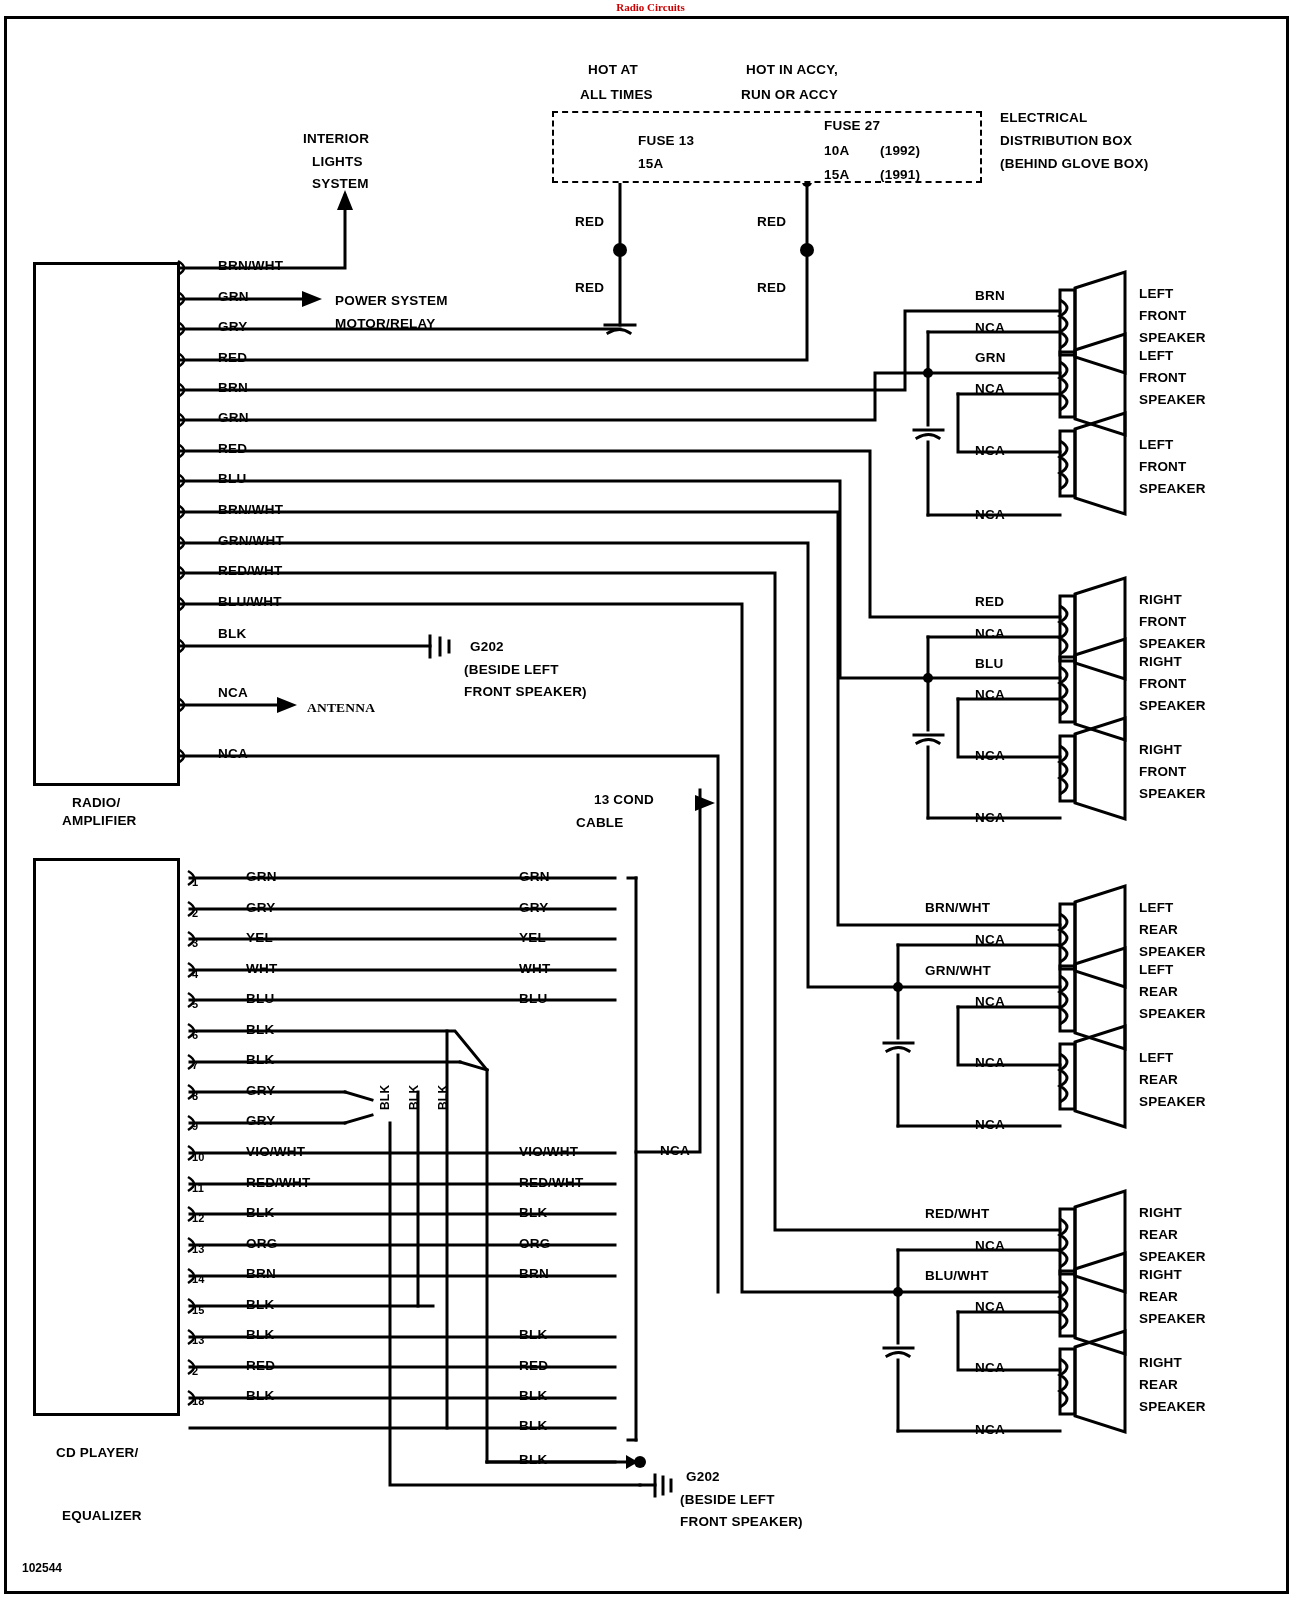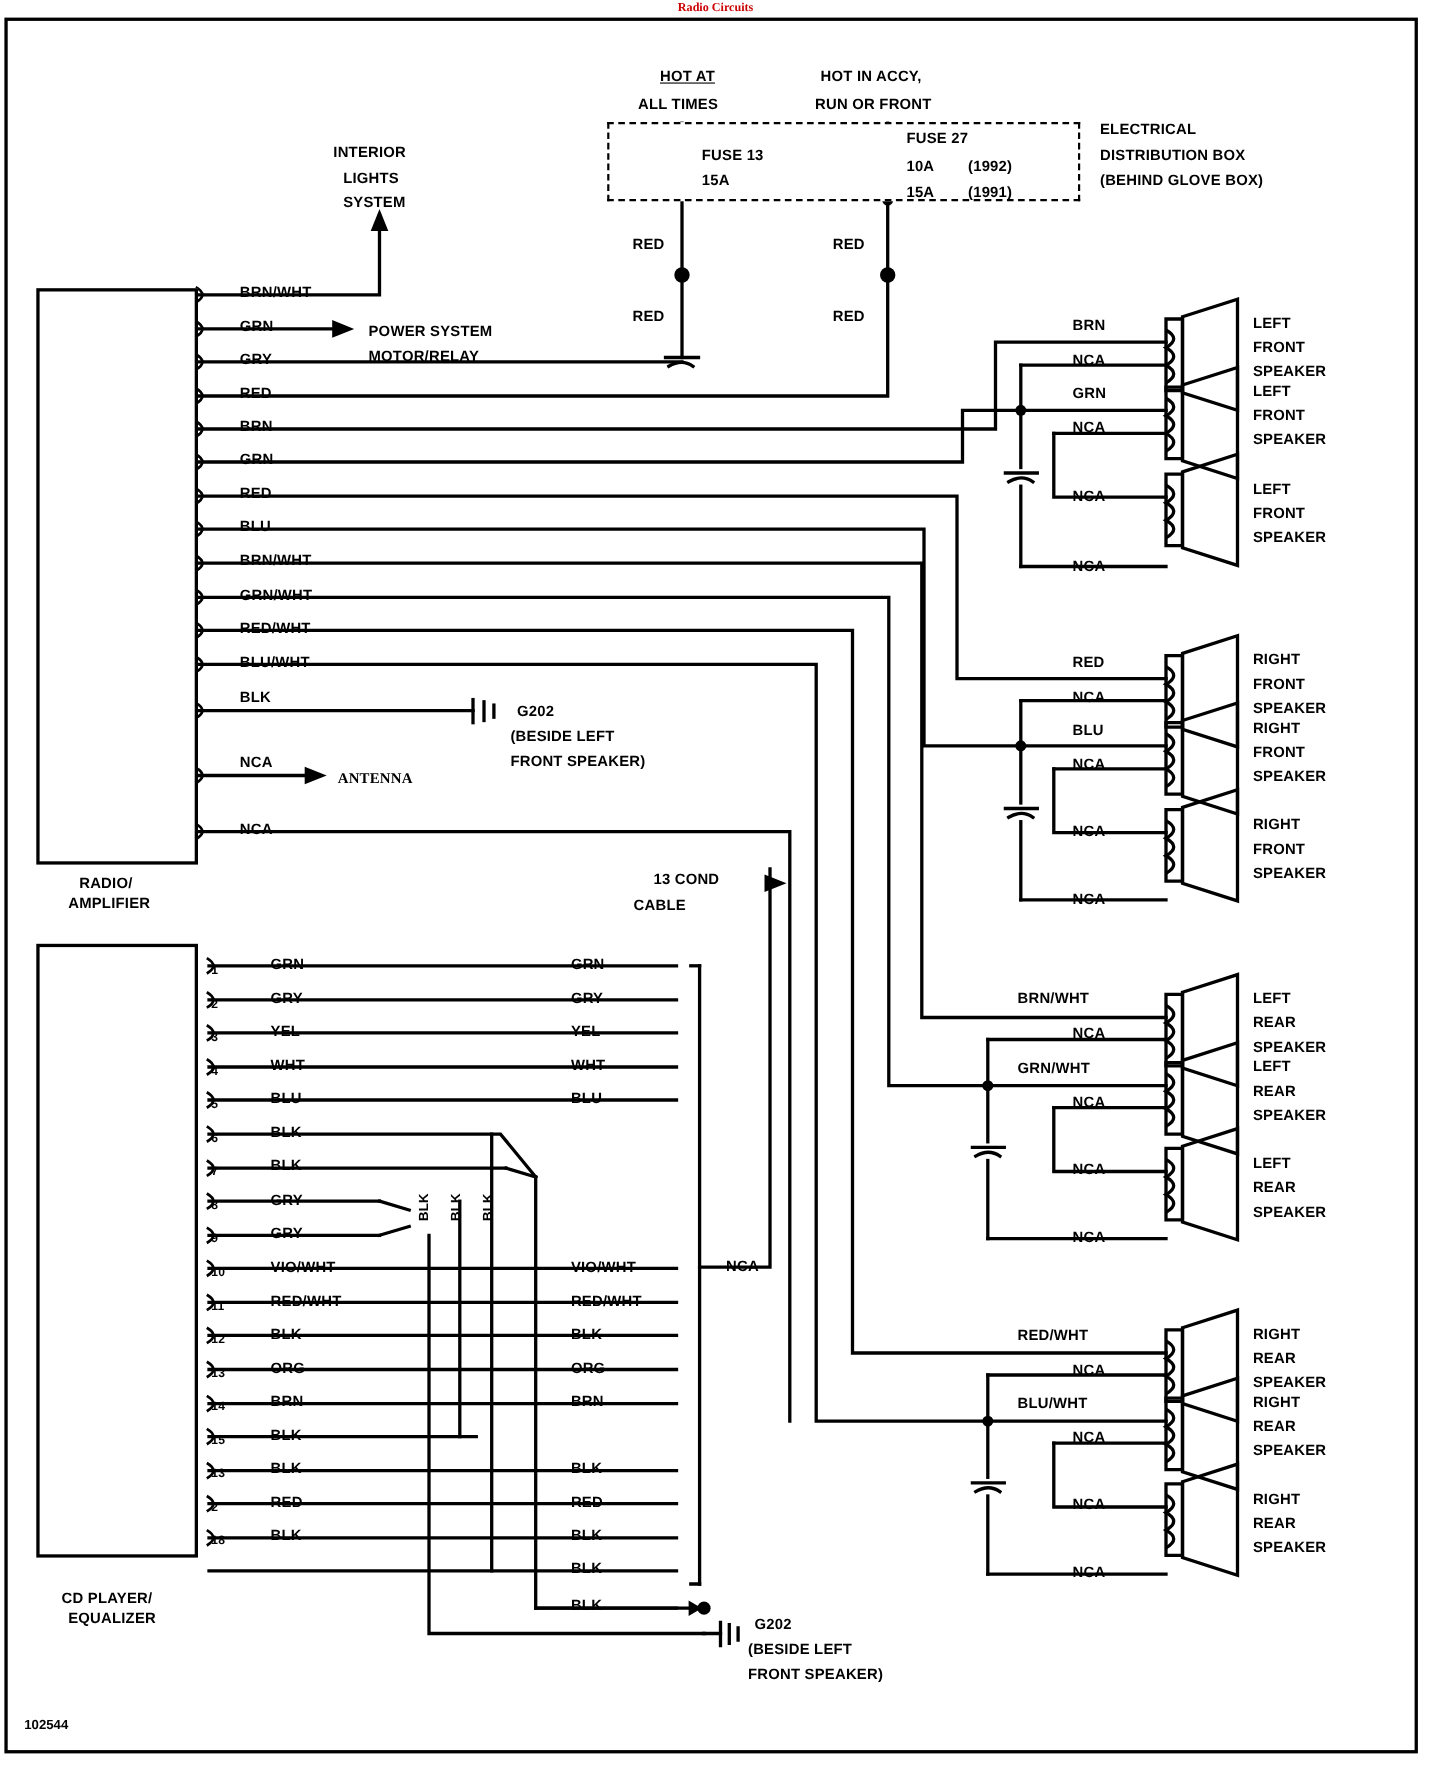--- a/index.html
+++ b/index.html
@@ -328,28 +328,28 @@
       <path d="M1060 1359 q14 8 0 16 q14 8 0 16 q14 8 0 16"></path>
     </g>
   </svg>
 
   <div class="box" style="left:33px; top:262px; width:147px; height:524px;"></div>
   <div class="lbl" style="left:72px; top:795px;">RADIO/</div>
   <div class="lbl" style="left:62px; top:813px;">AMPLIFIER</div>
 
   <div class="box" style="left:33px; top:858px; width:147px; height:558px;"></div>
   <div class="lbl" style="left:56px; top:1445px;">CD PLAYER/</div>
-  <div class="lbl" style="left:62px; top:1463px;">EQUALIZER</div>
+  <div class="lbl" style="left:62px; top:1508px;">EQUALIZER</div>
 
   <div class="dashbox" style="left:552px; top:111px; width:430px; height:72px;"></div>
 
-  <div class="lbl" style="left:600px; top:62px;text-decoration:underline;">HOT AT</div>
+  <div class="lbl" style="left:588px; top:62px;">HOT AT</div>
   <div class="lbl" style="left:580px; top:87px;">ALL TIMES</div>
   <div class="lbl" style="left:746px; top:62px;">HOT IN ACCY,</div>
-  <div class="lbl" style="left:741px; top:87px;">RUN OR FRONT</div>
+  <div class="lbl" style="left:741px; top:87px;">RUN OR ACCY</div>
 
   <div class="lbl" style="left:638px; top:133px;">FUSE 13</div>
   <div class="lbl" style="left:638px; top:156px;">15A</div>
   <div class="lbl" style="left:824px; top:118px;">FUSE 27</div>
   <div class="lbl" style="left:824px; top:143px;">10A</div>
   <div class="lbl" style="left:880px; top:143px;">(1992)</div>
   <div class="lbl" style="left:824px; top:167px;">15A</div>
   <div class="lbl" style="left:880px; top:167px;">(1991)</div>
 
   <div class="lbl" style="left:1000px; top:110px;">ELECTRICAL</div>

